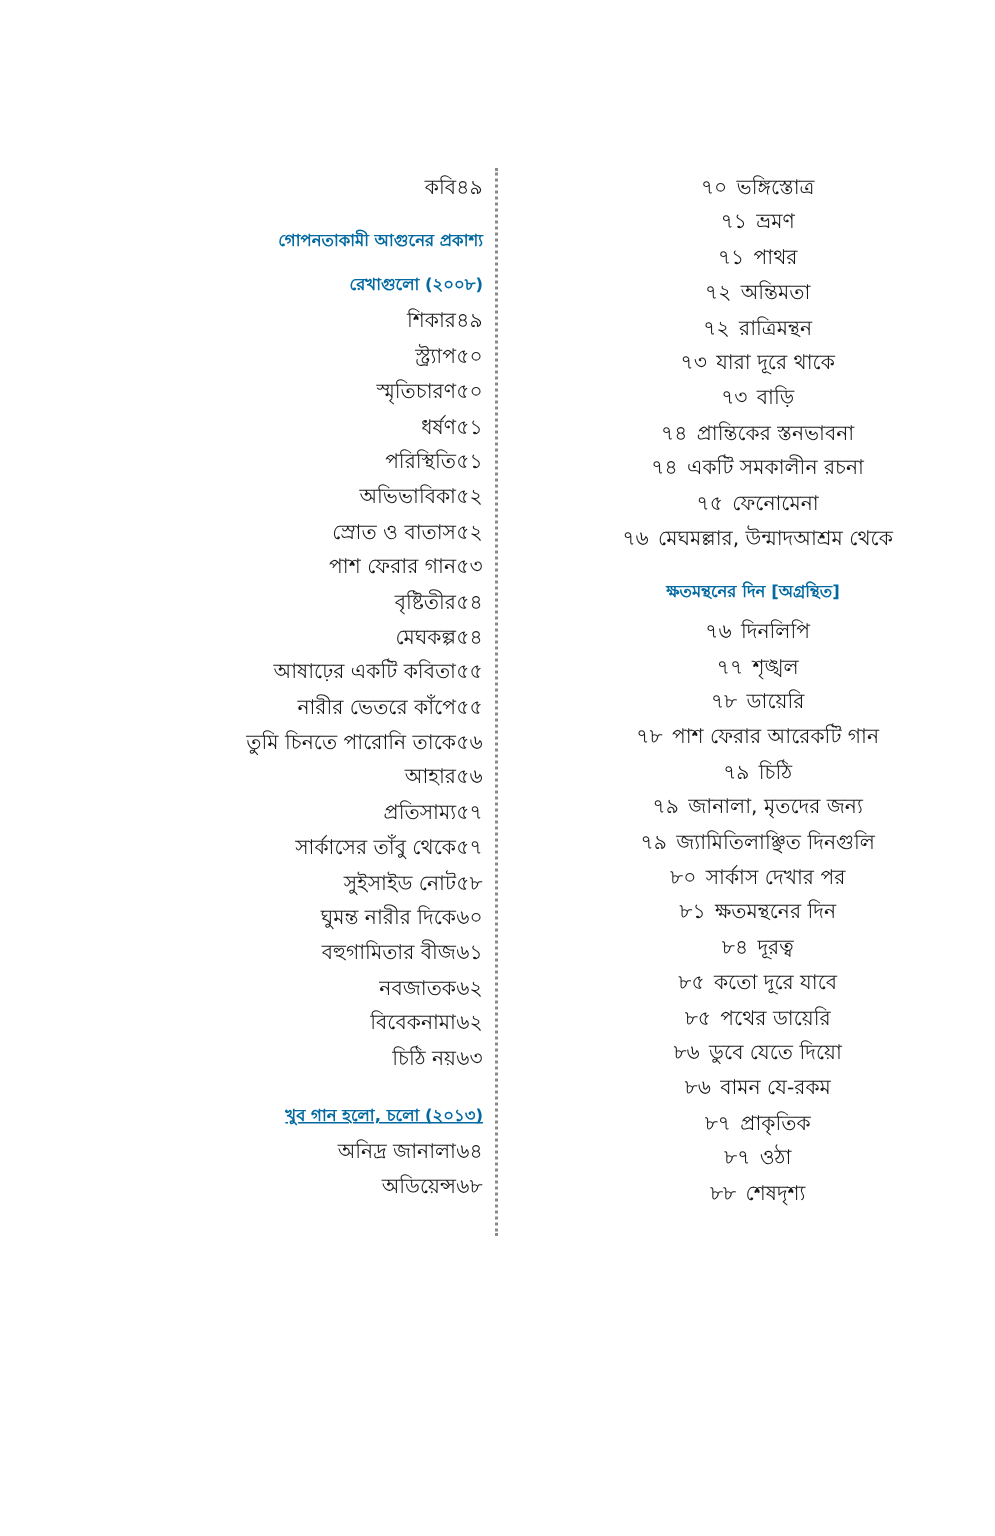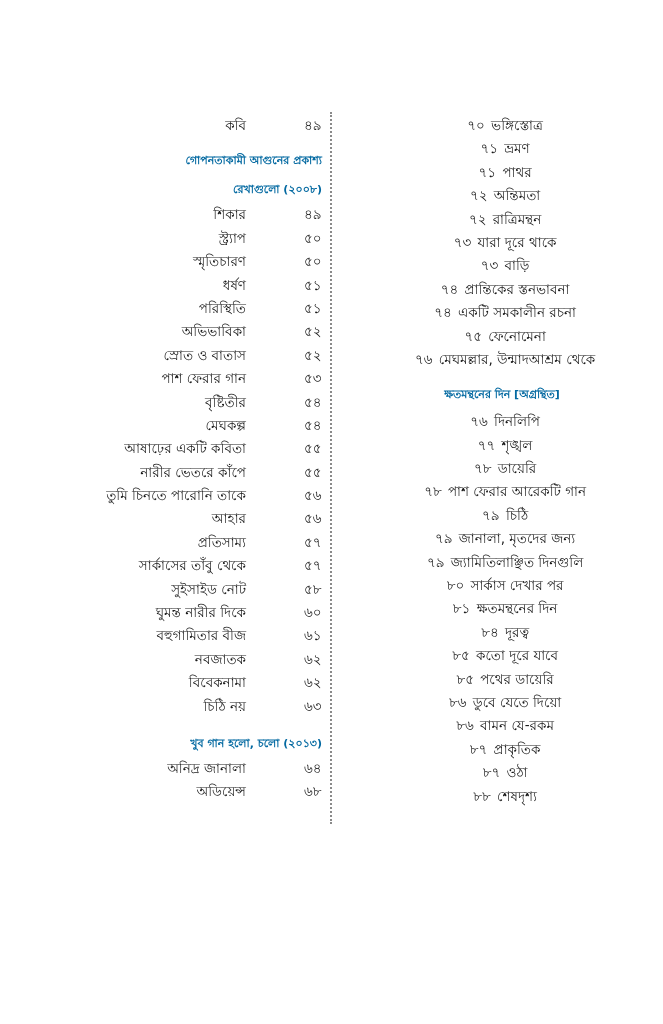--- a/index.html
+++ b/index.html
@@ -16,22 +16,22 @@
   .col-left {
     position: absolute; left: 60px; top: 114px; width: 262px;
     text-align: right;
   }
   .col-right {
     position: absolute; left: 342px; top: 114px; width: 300px;
     text-align: center;
     margin-left: 10px;
   }
   .row { height: 23.4px; line-height: 23.4px; font-size: 13.5px; white-space: nowrap; }
-  .col-left .row .title { margin-right: 14px; }
-  .col-left .row .num { display: inline-block; width: 18px; text-align: left; margin-left: 44px; }
+  .col-left .row .title { }
+  .col-left .row .num { display: inline-block; width: 18px; text-align: center; }
   .col-right .row .num { display: inline-block; width: 30px; }
   .section {
     font-weight: bold; font-size: 11px; line-height: 27px; white-space: nowrap;
     color: #0369a1;
   }
   .col-left .section { margin-top: 8px; }
   .col-left .section + .section { margin-top: 0; }
   .col-right .section { margin-top: 10px; margin-bottom: 2px; }
 </style>
 </head>
@@ -63,21 +63,21 @@
     <div class="row"><span class="title">আহার</span><span class="num">৫৬</span></div>
     <div class="row"><span class="title">প্রতিসাম্য</span><span class="num">৫৭</span></div>
     <div class="row"><span class="title">সার্কাসের তাঁবু থেকে</span><span class="num">৫৭</span></div>
     <div class="row"><span class="title">সুইসাইড নোট</span><span class="num">৫৮</span></div>
     <div class="row"><span class="title">ঘুমন্ত নারীর দিকে</span><span class="num">৬০</span></div>
     <div class="row"><span class="title">বহুগামিতার বীজ</span><span class="num">৬১</span></div>
     <div class="row"><span class="title">নবজাতক</span><span class="num">৬২</span></div>
     <div class="row"><span class="title">বিবেকনামা</span><span class="num">৬২</span></div>
     <div class="row"><span class="title">চিঠি নয়</span><span class="num">৬৩</span></div>
 
-    <div class="section" style="margin-top:12px;">খুব গান হলো, চলো (২০১৩)</div>
+    <div class="section" style="margin-top:12px;text-decoration:underline;">খুব গান হলো, চলো (২০১৩)</div>
 
     <div class="row"><span class="title">অনিদ্র জানালা</span><span class="num">৬৪</span></div>
     <div class="row"><span class="title">অডিয়েন্স</span><span class="num">৬৮</span></div>
   </div>
 
   <div class="col-right">
     <div class="row"><span class="num">৭০</span><span class="title">ভঙ্গিস্তোত্র</span></div>
     <div class="row"><span class="num">৭১</span><span class="title">ভ্রমণ</span></div>
     <div class="row"><span class="num">৭১</span><span class="title">পাথর</span></div>
     <div class="row"><span class="num">৭২</span><span class="title">অন্তিমতা</span></div>

